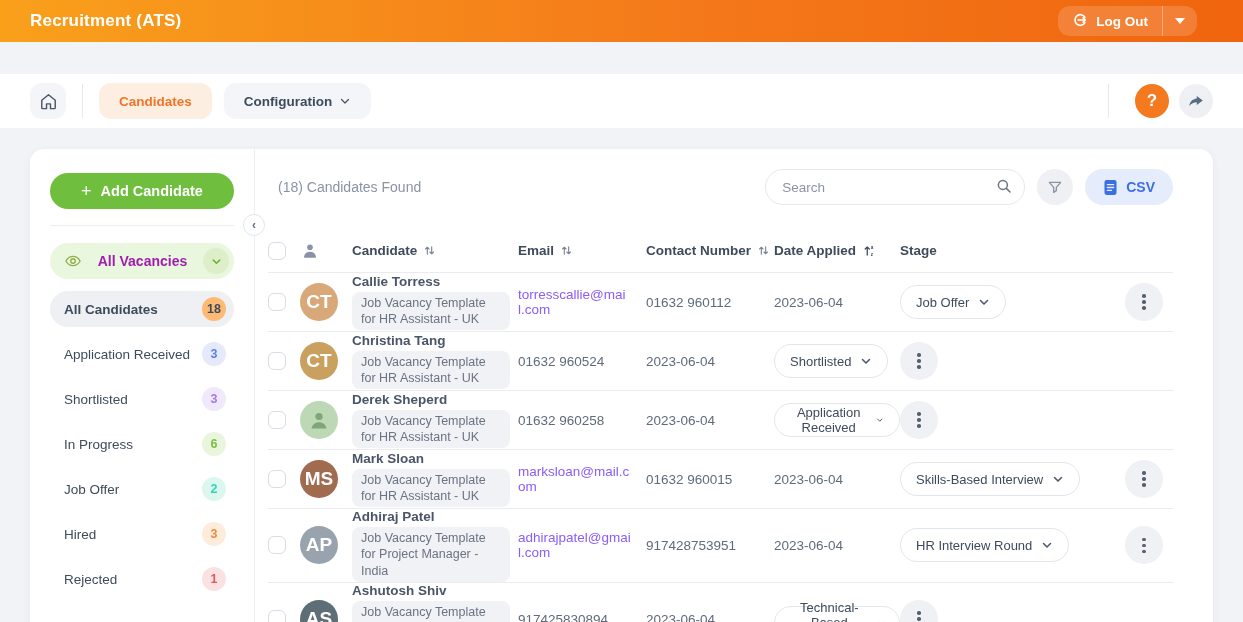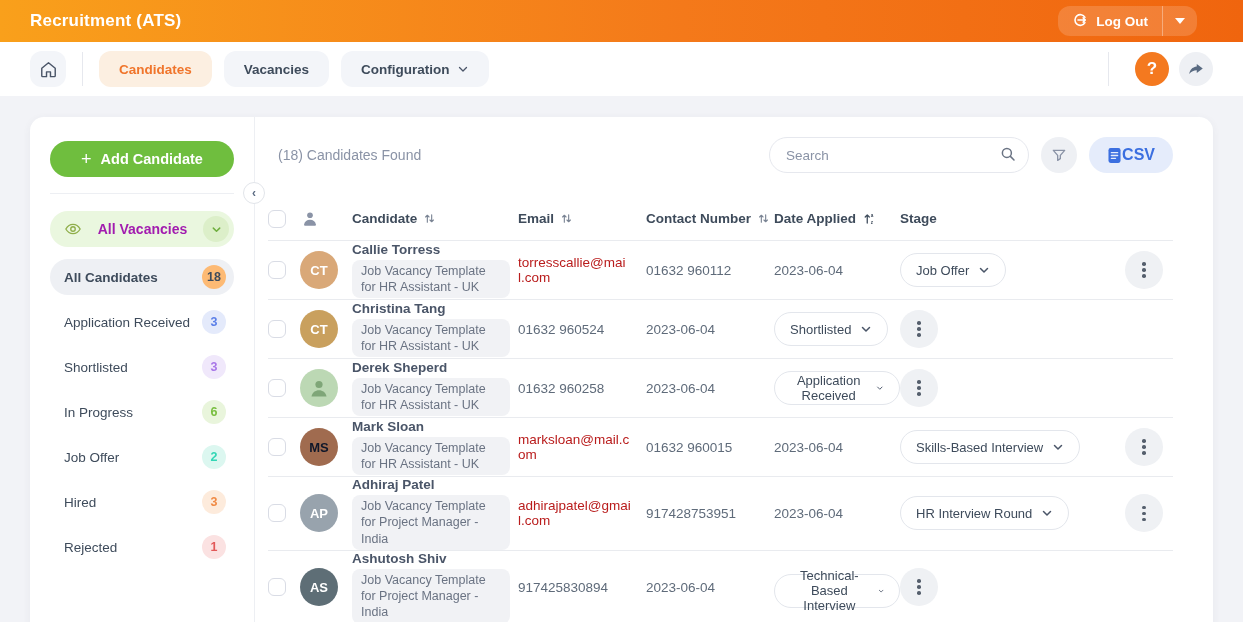--- a/index.html
+++ b/index.html
@@ -10,21 +10,21 @@
   .topbar { height:42px; background:linear-gradient(90deg,#F9A01B 0%,#F4791A 55%,#F0650E 100%);
             display:flex; align-items:center; justify-content:space-between; padding:0 46px 0 30px; }
   .topbar .title { color:#fff; font-size:17px; font-weight:700; letter-spacing:.2px; }
   .logout-group { display:flex; align-items:center; background:rgba(255,255,255,.16); border-radius:12px; height:30px; overflow:hidden; }
   .logout-main { display:flex; align-items:center; gap:8px; color:#fff; font-size:13.5px; font-weight:700; padding:0 14px; cursor:pointer; }
   .logout-sep { width:1px; height:30px; background:rgba(255,255,255,.35); }
   .logout-caret { padding:0 12px; height:30px; display:flex; align-items:center; cursor:pointer; }
   .caret-down { width:0; height:0; border-left:5px solid transparent; border-right:5px solid transparent; border-top:6px solid #fff; }
 
   
-  .navbar { height:54px; background:#fff; display:flex; align-items:center; padding:0 30px; }
+  .navbar { height:54px; background:#fff; display:flex; align-items:center; padding:0 30px;margin-top:32px; }
   .icon-sq { width:36px; height:36px; border-radius:12px; background:#F3F5F9; display:flex; align-items:center; justify-content:center; cursor:pointer; }
   .v-div { width:1px; height:34px; background:#E6E8EE; margin:0 16px; }
   .nav-pill { height:36px; border-radius:12px; background:#F3F5F9; color:#3E4B5B; font-size:13.5px; font-weight:600;
               display:flex; align-items:center; gap:7px; padding:0 20px; margin-right:12px; cursor:pointer; }
   .nav-pill.active { background:#FCEFE1; color:#F0752B; }
   .nav-spacer { flex:1; }
   .circle-btn { width:34px; height:34px; border-radius:50%; display:flex; align-items:center; justify-content:center; cursor:pointer; }
   .help-btn { background:#F4791F; color:#fff; font-size:17px; font-weight:800; margin:0 10px; }
   .share-btn { background:#EEF0F4; }
 
@@ -57,34 +57,34 @@
   .toolbar { display:flex; align-items:center; height:36px; }
   .found-text { color:#8A93A6; font-size:14px; padding-left:10px; }
   .toolbar .spacer { flex:1; }
   .search-wrap { position:relative; width:260px; height:36px; }
   .search-wrap input { width:100%; height:100%; border:1px solid #E6E8EE; border-radius:18px; padding:0 38px 0 16px;
                        font-family:inherit; font-size:13.5px; color:#3E4B5B; outline:none; }
   .search-wrap input::placeholder { color:#8A93A6; }
   .search-ico { position:absolute; right:12px; top:8px; }
   .filter-btn { width:36px; height:36px; border-radius:50%; background:#EEF0F4; display:flex; align-items:center; justify-content:center; margin-left:12px; cursor:pointer; }
   .csv-btn { height:36px; border:none; border-radius:18px; background:#E5ECFB; color:#3B6FE0; font-family:inherit;
-             font-size:16px; font-weight:700; display:flex; align-items:center; padding:0 18px; margin-left:12px; cursor:pointer; }
+             font-size:14px; font-weight:700; display:flex; align-items:center; gap:8px; padding:0 18px; margin-left:12px; cursor:pointer; }
 
   
   .thead, .trow { display:grid; grid-template-columns:32px 52px 166px 128px 128px 126px 1fr 48px; align-items:center; }
   .thead { height:44px; margin-top:24px; border-bottom:1px solid #E9EBEF; font-size:13.5px; font-weight:700; color:#3E4B5B; }
   .th { display:flex; align-items:center; gap:6px; }
   .trow { min-height:59px; border-bottom:1px solid #E9EBEF; }
   .cb { width:18px; height:18px; border:1.5px solid #D9DCE5; border-radius:6px; background:#fff; cursor:pointer; display:inline-block; }
   .avatar { width:38px; height:38px; border-radius:50%; display:flex; align-items:center; justify-content:center;
-            font-size:13px; font-weight:700; overflow:hidden; }
+            font-size:19px; font-weight:700; overflow:hidden; }
   .cand-name { font-size:13.5px; color:#4A5568; font-weight:600; margin-bottom:3px; cursor:pointer; }
   .vac-tag { display:inline-block; background:#F1F2F5; color:#6A7383; font-size:12.5px; line-height:1.3;
              border-radius:8px; padding:3px 9px; max-width:158px; }
-  .cell-email { font-size:13.5px; color:#b91c1c; word-break:break-all; padding-right:14px; }
+  .cell-email { font-size:13.5px; color:#8b5cf6; word-break:break-all; padding-right:14px; }
   .cell-plain { font-size:13.5px; color:#5F6B7A; }
   .stage-btn { display:inline-flex; align-items:center; gap:9px; border:1px solid #E3E6EC; background:#fff; border-radius:17px;
                height:34px; padding:0 15px; font-family:inherit; font-size:13px; color:#3E4B5B; cursor:pointer; min-width:90px; }
   .kebab { width:38px; height:38px; border-radius:50%; background:#EFF1F4; border:none; display:flex; flex-direction:column;
            align-items:center; justify-content:center; gap:2.5px; cursor:pointer; }
   .kebab i { width:3.5px; height:3.5px; border-radius:50%; background:#555F6D; }
 </style>
 </head>
 <body>
 
@@ -109,23 +109,20 @@
 
 <nav class="navbar">
   <div class="icon-sq">
     <svg width="19" height="19" viewBox="0 0 24 24" fill="none" stroke="#4A5568" stroke-width="1.8" stroke-linejoin="round">
       <path d="M3.5 10.5 12 3.5l8.5 7V20a1 1 0 0 1-1 1h-5v-6h-5v6h-5a1 1 0 0 1-1-1z"></path>
     </svg>
   </div>
   <div class="v-div"></div>
   <div class="nav-pill active">
     <span>Candidates</span>
-  </div>
-  <div class="nav-pill">
-    <span>Vacancies</span>
   </div>
   <div class="nav-pill">
     <span>Configuration</span>
     <svg width="12" height="12" viewBox="0 0 24 24" fill="none" stroke="#4A5568" stroke-width="2.6" stroke-linecap="round" stroke-linejoin="round">
         <path d="M5 9l7 7 7-7"></path>
       </svg>
   </div>
   <div class="nav-spacer"></div>
   <div class="v-div"></div>
   <div class="circle-btn help-btn">
@@ -322,21 +319,21 @@
           </button></div>
       <button class="kebab">
           <i></i>
           <i></i>
           <i></i>
         </button>
     </div>
 
     <div class="trow">
       <span class="cb"></span>
-      <span class="avatar" style="background: rgb(160, 107, 79); color: #0f172a;">
+      <span class="avatar" style="background: rgb(160, 107, 79); color: #ffffff;">
           <span>MS</span>
         </span>
       <div><div class="cand-name">Mark Sloan</div><span class="vac-tag">Job Vacancy Template for HR Assistant - UK</span></div>
       <div class="cell-email">marksloan@mail.com</div>
       <div class="cell-plain">01632 960015</div>
       <div class="cell-plain">2023-06-04</div>
       <div><button class="stage-btn">
             <span>Skills-Based Interview</span>
             <svg width="12" height="12" viewBox="0 0 24 24" fill="none" stroke="#4A5568" stroke-width="3" stroke-linecap="round" stroke-linejoin="round">
               <path d="M5 9l7 7 7-7"></path>

